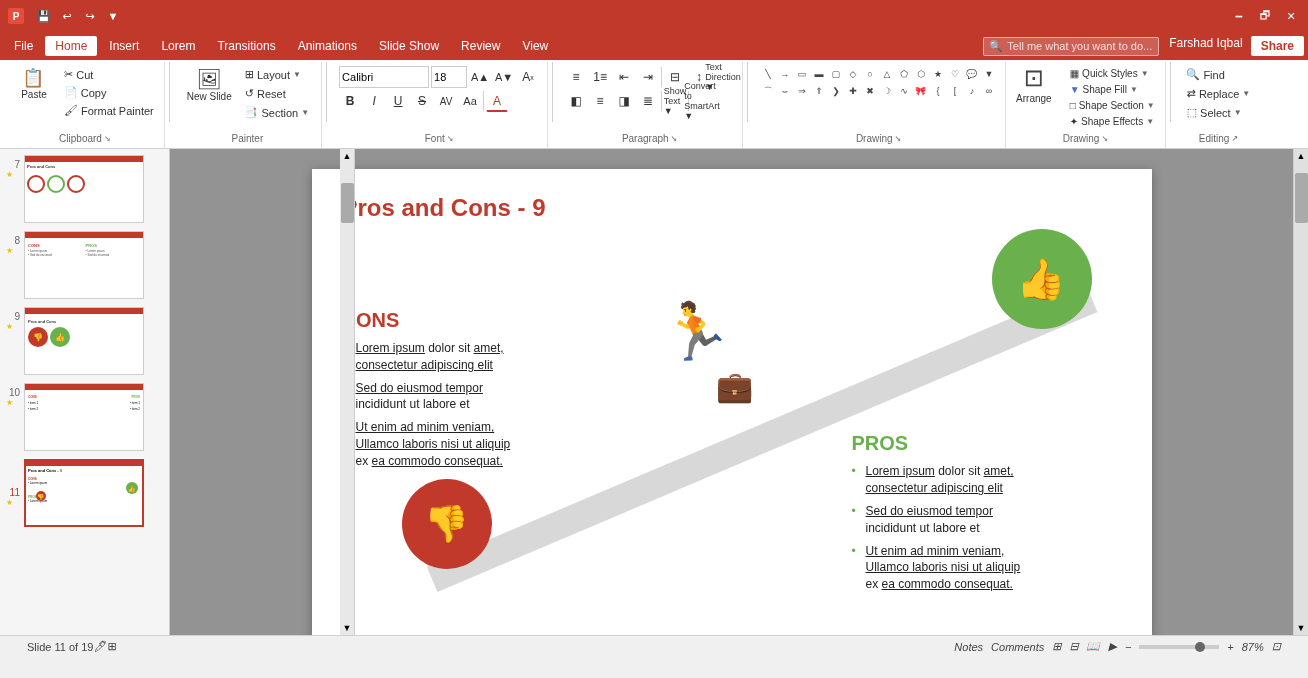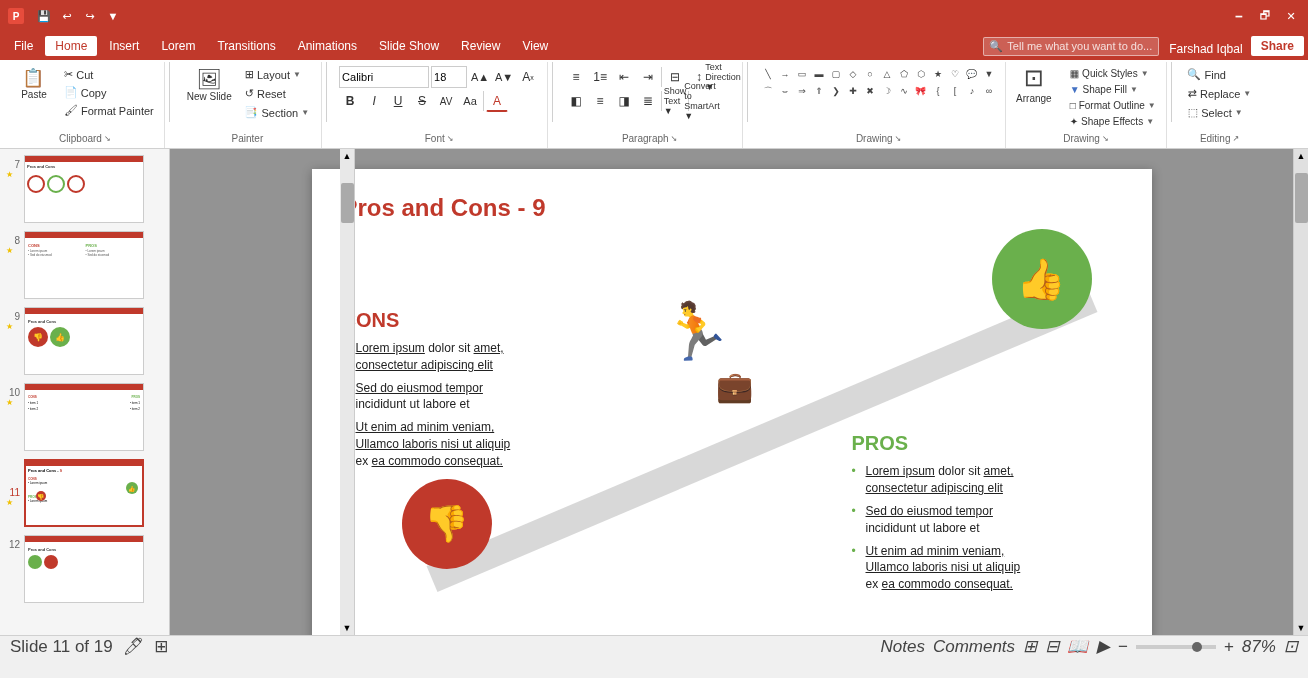--- a/index.html
+++ b/index.html
@@ -44,21 +44,21 @@
       align-items: center;
       background: rgba(255,255,255,0.2);
       border: 1px solid rgba(255,255,255,0.5);
       border-radius: 2px;
       padding: 2px 6px;
       color: white;
       font-size: 11px;
       gap: 4px;
       margin-right: 8px;
     }
-    .user-section { display: flex; align-items: flex-end; gap: 8px; color: white; font-size: 12px; }
+    .user-section { display: flex; align-items: flex-start; gap: 8px; color: white; font-size: 12px; }
     .share-btn { background: white; color: #c0392b; padding: 3px 10px; border-radius: 2px; cursor: pointer; font-size: 12px; font-weight: 600; }
 
     
     .ribbon {
       background: #fff;
       border-bottom: 1px solid #d0d0d0;
       display: flex;
       flex-direction: column;
     }
     .ribbon-content {
@@ -221,24 +221,23 @@
       align-items: center;
     }
 
     
     .status-bar {
       height: 22px;
       background: #f0f0f0;
       border-top: 1px solid #d0d0d0;
       display: flex;
       align-items: center;
-      padding: 0 10px;
-      font-size: 17px;
+      padding: 0 27px;
+      font-size: 11px;
       color: #444;
-      gap: 10px;
     }
     .status-right {
       margin-left: auto;
       display: flex;
       align-items: center;
       gap: 8px;
       font-style: italic;
     }
     .zoom-slider {
       width: 80px;
@@ -641,21 +640,21 @@
             <span>Quick Styles</span>
             <span class="dropdown-arrow">▼</span>
           </div>
           <div class="ribbon-btn-small" style="font-size:10px;">
             <span style="color:#4472c4;">▼</span>
             <span>Shape Fill</span>
             <span class="dropdown-arrow">▼</span>
           </div>
           <div class="ribbon-btn-small" style="font-size:10px;">
             <span>□</span>
-            <span>Format Outline</span>
+            <span>Shape Section</span>
             <span class="dropdown-arrow">▼</span>
           </div>
           <div class="ribbon-btn-small" style="font-size:10px;">
             <span>✦</span>
             <span>Shape Effects</span>
             <span class="dropdown-arrow">▼</span>
           </div>
         </div>
       </div>
       <div class="ribbon-group-label">
@@ -795,37 +794,20 @@
             <div style="font-size:3px;color:#c0392b;font-weight:bold;">CONS</div>
             <div style="font-size:3px;">• Lorem ipsum</div>
             <div style="font-size:3px;margin-top:10px;font-weight:bold;color:#6ab04c;">PROS</div>
             <div style="font-size:3px;">• Lorem ipsum</div>
             <div style="position:absolute;bottom:2px;left:8px;width:10px;height:10px;background:#c0392b;border-radius:50%;font-size:6px;display:flex;align-items:center;justify-content:center;color:white;">👎</div>
           </div>
         </div>
       </div>
     </div>
 
-    <div class="slide-thumb">
-      <div>
-        <div class="slide-num">12</div>
-      </div>
-      <div class="slide-img">
-        <div class="thumb-content">
-          <div style="height:6px;background:#c0392b;width:100%;"></div>
-          <div style="padding:3px;margin-top:2px;">
-            <div style="font-size:4px;color:#333;font-weight:bold;">Pros and Cons</div>
-            <div style="display:flex;margin-top:3px;gap:2px;">
-              <div style="width:14px;height:14px;background:#6ab04c;border-radius:50%;"></div>
-              <div style="width:14px;height:14px;background:#c0392b;border-radius:50%;"></div>
-            </div>
-          </div>
-        </div>
-      </div>
-    </div>
 
   </div>
 
   <div class="canvas-area">
 
     <div style="position:absolute;left:170px;top:0;width:15px;height:100%;background:#e8e8e8;border-right:1px solid #ccc;display:flex;flex-direction:column;align-items:center;z-index:10;">
       <div style="font-size:9px;cursor:pointer;padding:2px;">▲</div>
       <div style="flex:1;width:100%;position:relative;">
         <div style="width:13px;height:40px;background:#aaa;border-radius:2px;position:absolute;top:20px;left:1px;cursor:pointer;"></div>
       </div>

